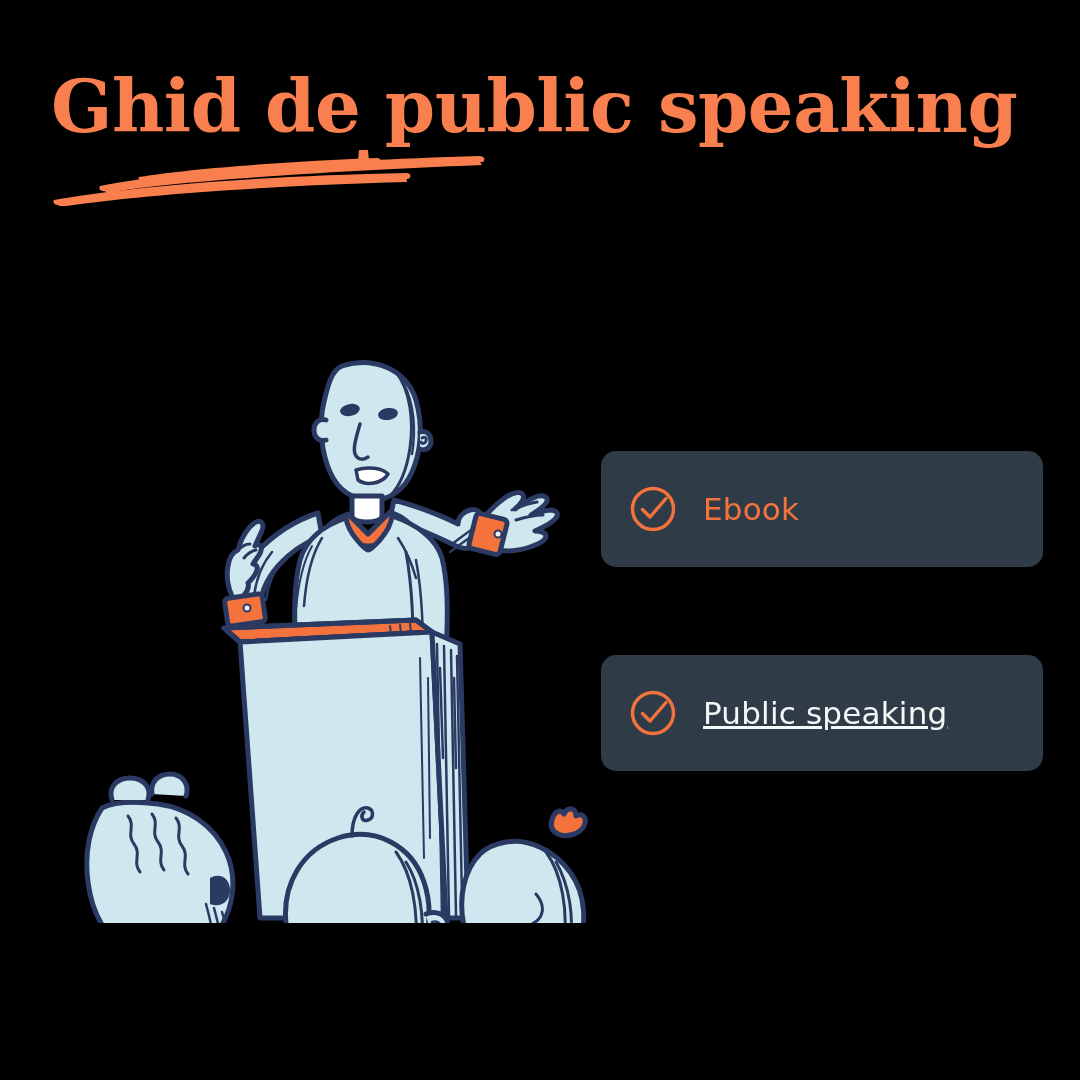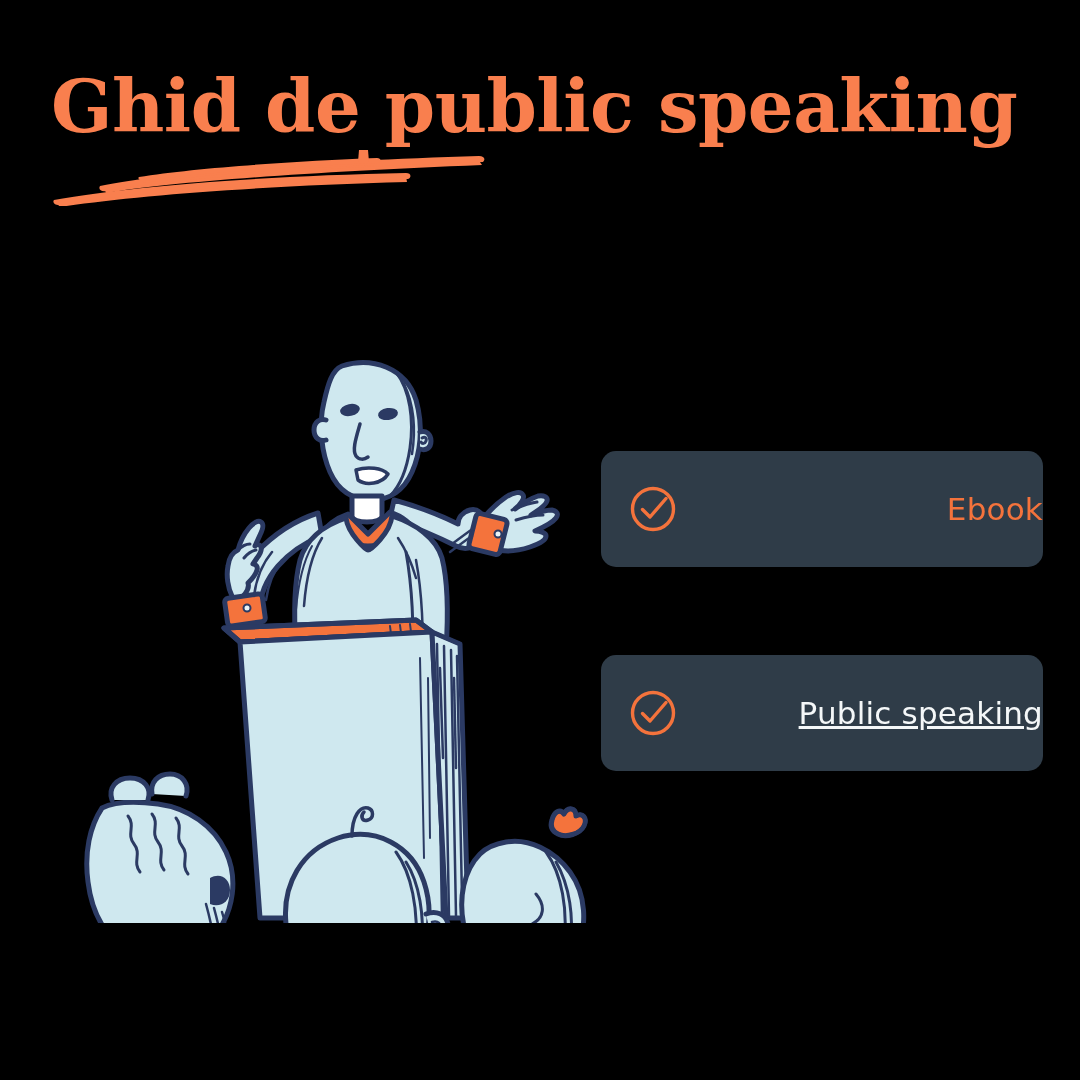--- a/index.html
+++ b/index.html
@@ -67,21 +67,20 @@
   .card {
     position: relative;
     width: 442px;
     height: 116px;
     background: #2f3c48;
     border-radius: 15px;
     display: flex;
     align-items: center;
     box-sizing: border-box;
     padding-left: 28px;
-    justify-content: space-between;
   }
   .card + .card {
     margin-top: 88px;
   }
   .check-icon {
     flex: 0 0 auto;
     width: 48px;
     height: 48px;
     display: block;
   }

